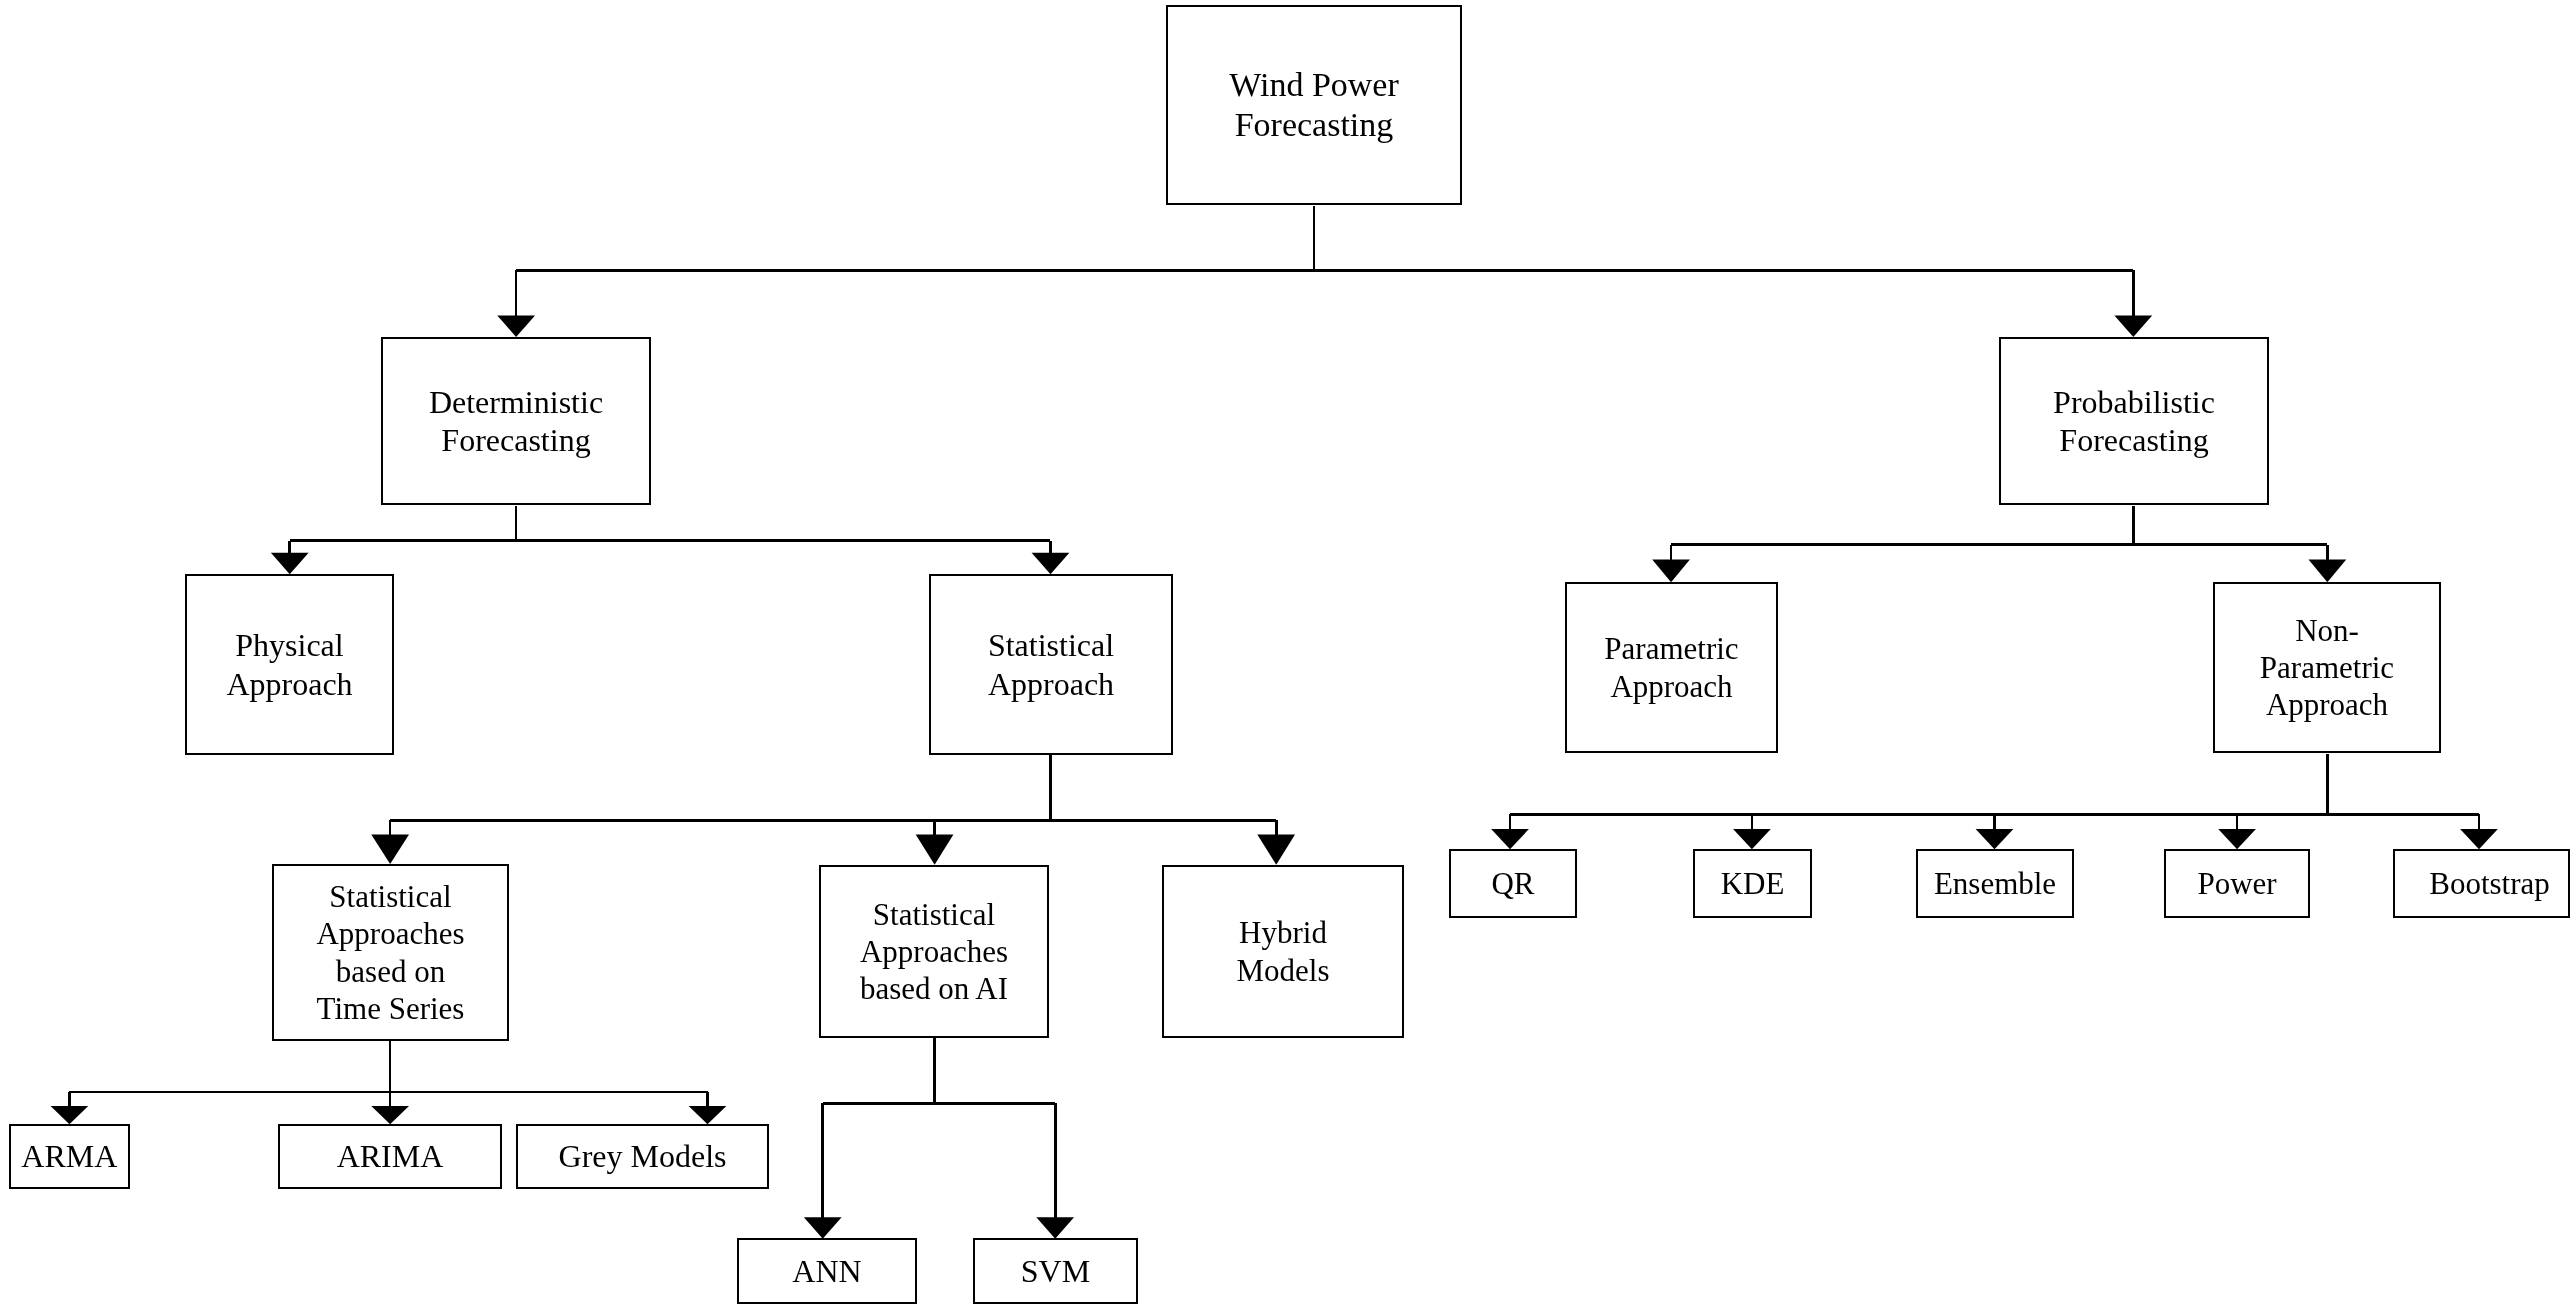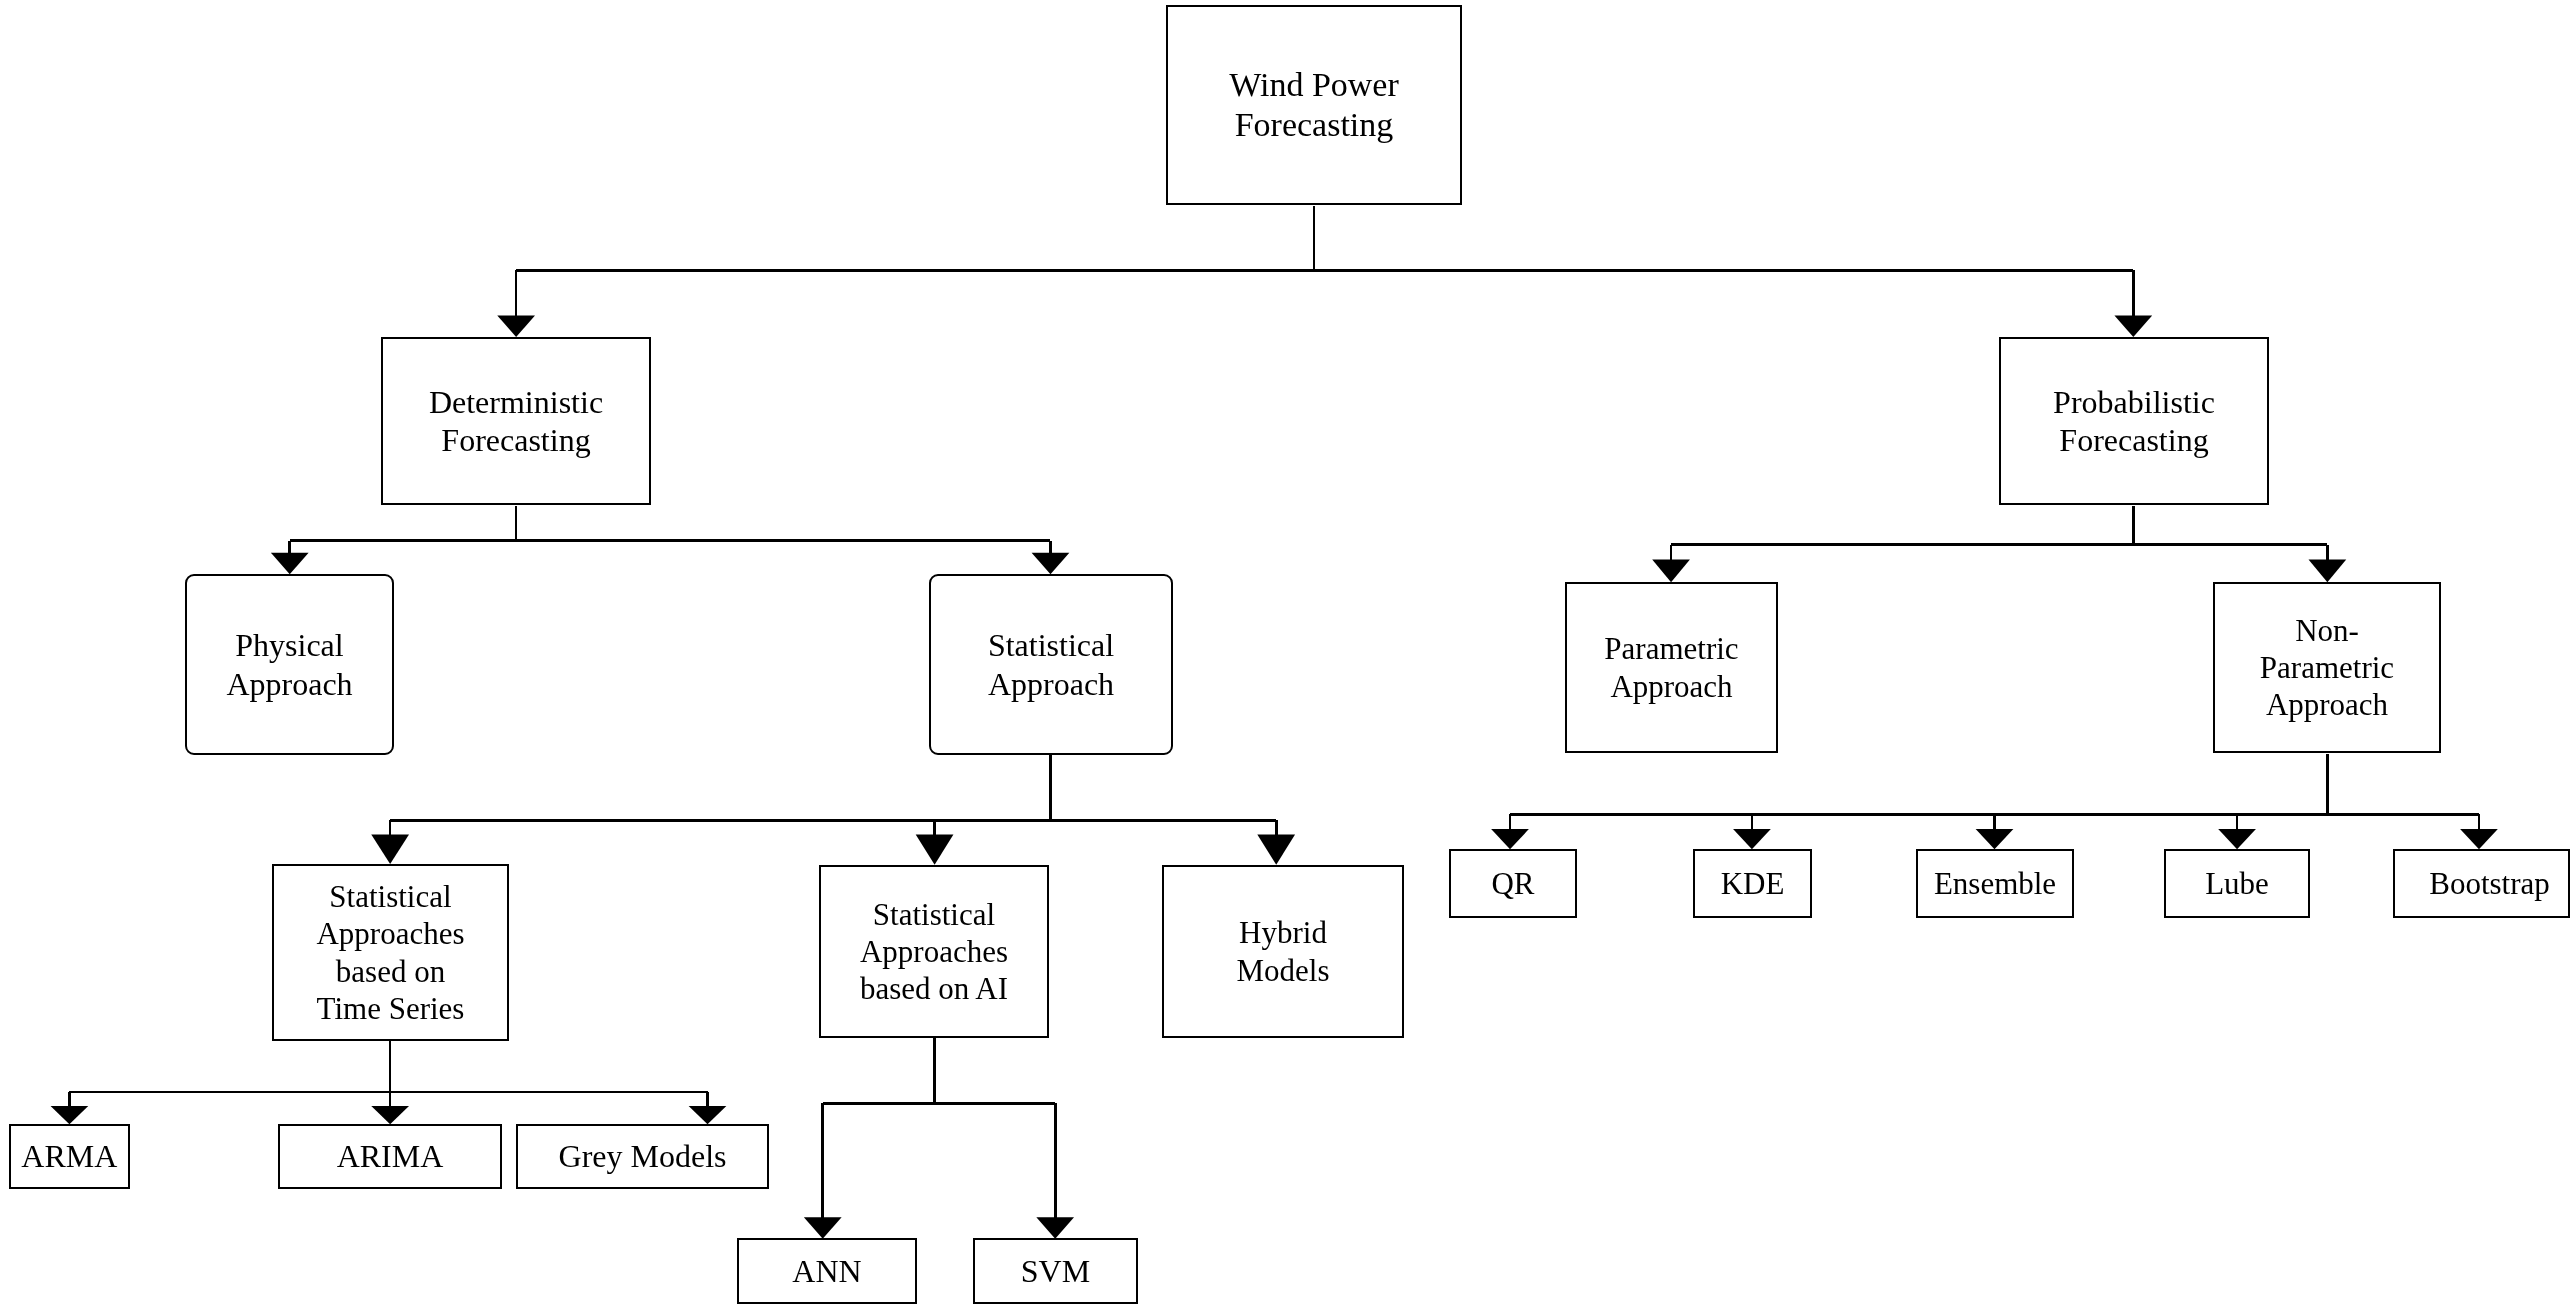--- a/index.html
+++ b/index.html
@@ -33,21 +33,21 @@
     align-items: center;
     justify-content: center;
     text-align: center;
     color: #000000;
     line-height: 1.20;
     padding: 1.3px 4px;
     white-space: pre-line;
   }
   .node.lvl0 { font-size: 34px; }
   .node.lvl1 { font-size: 32px; }
-  .node.lvl2 { font-size: 32px; border-radius: 9px; }
+  .node.lvl2 { font-size: 32px; }
   .node.lvl2n { font-size: 31px; }
   .node.lvl3 { font-size: 31px; }
   .node.leaf { font-size: 32px; }
   .node.leafsm { font-size: 31px; }
 </style>
 </head>
 <body>
 
 <div id="diagram-root">
 
@@ -171,21 +171,21 @@
 
   <div class="node lvl3" style="left:1162px; top:865px; width:242px; height:173px;">Hybrid
 Models</div>
 
   <div class="node leafsm" style="left:1449px; top:849px; width:128px; height:69px;">QR</div>
 
   <div class="node leafsm" style="left:1693px; top:849px; width:119px; height:69px;">KDE</div>
 
   <div class="node leafsm" style="left:1916px; top:849px; width:158px; height:69px;">Ensemble</div>
 
-  <div class="node leafsm" style="left:2164px; top:849px; width:146px; height:69px;">Lube</div>
+  <div class="node leafsm" style="left:2164px; top:849px; width:146px; height:69px;">Power</div>
 
   <div class="node leafsm" style="left:2393px; top:849px; width:177px; height:69px;padding-left:20px;">Bootstrap</div>
 
   <div class="node leaf" style="left:8.8px; top:1124px; width:121px; height:65px;">ARMA</div>
 
   <div class="node leaf" style="left:278px; top:1124px; width:224px; height:65px;">ARIMA</div>
 
   <div class="node leaf" style="left:516px; top:1124px; width:253px; height:65px;">Grey Models</div>
 
   <div class="node leaf" style="left:737px; top:1238px; width:180px; height:66px;">ANN</div>

